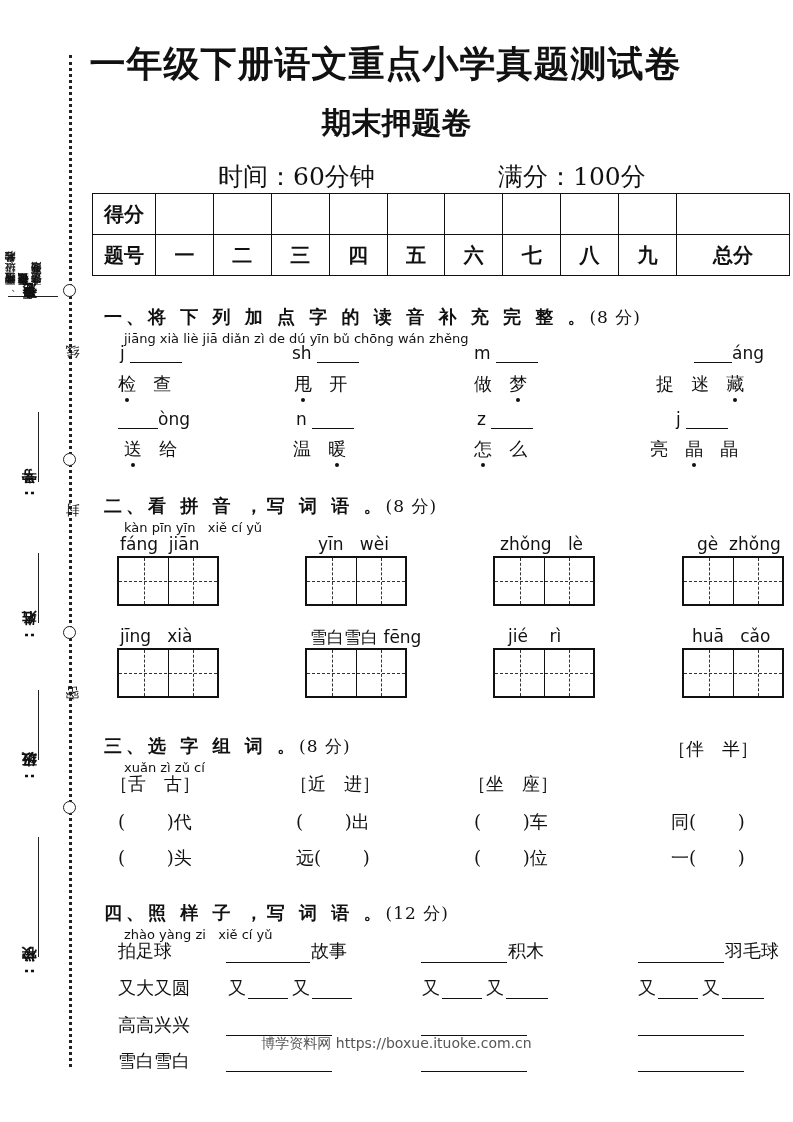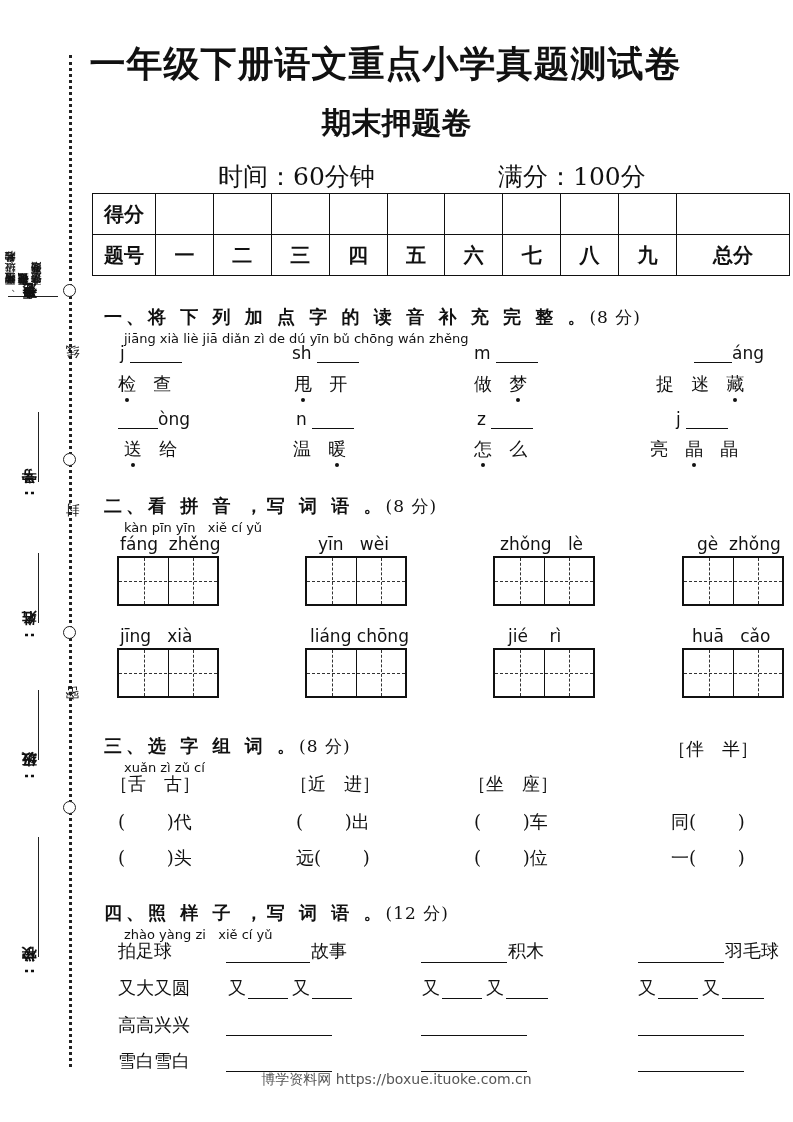--- a/index.html
+++ b/index.html
@@ -34,21 +34,21 @@
 
   .grid { position:absolute; width:102px; height:50px; border:2px solid #111; box-sizing:border-box; }
   .grid .mid { position:absolute; left:50%; top:0; bottom:0; border-left:1.5px solid #111; }
   .grid .hd { position:absolute; left:0; right:0; top:50%; border-top:1.2px dashed #333; }
   .grid .vd1 { position:absolute; left:25%; top:0; bottom:0; border-left:1.2px dashed #333; }
   .grid .vd2 { position:absolute; left:75%; top:0; bottom:0; border-left:1.2px dashed #333; }
 
   .q3 { font-family:"DejaVu Serif","Liberation Serif",serif; font-size:18px; }
   .q4 { font-size:18px; }
   .line { position:absolute; border-top:1.4px solid #111; }
-  .footer { left:0; width:793px; top:1071px; text-align:center; font-size:14px; color:#555; }
+  .footer { left:0; width:793px; top:1035px; text-align:center; font-size:14px; color:#555; }
 </style>
 </head>
 <body>
 
 <div class="abs dotline"></div>
 <div class="abs ring" style="top:284px"></div>
 <div class="abs ring" style="top:453px"></div>
 <div class="abs ring" style="top:626px"></div>
 <div class="abs ring" style="top:801px"></div>
 <div class="abs seal" style="top:370px">线</div>
@@ -131,21 +131,21 @@
 <div class="abs cn" style="left:124px;top:437px"><span class="dot">送</span>&nbsp;&nbsp;&nbsp;<span>给</span></div>
 <div class="abs cn" style="left:293px;top:437px"><span>温</span>&nbsp;&nbsp;&nbsp;<span class="dot">暖</span></div>
 <div class="abs cn" style="left:474px;top:437px"><span class="dot">怎</span>&nbsp;&nbsp;&nbsp;<span>么</span></div>
 <div class="abs cn" style="left:650px;top:437px"><span>亮</span>&nbsp;&nbsp;&nbsp;<span class="dot">晶</span>&nbsp;&nbsp;&nbsp;<span>晶</span></div>
 
 <div class="abs py" style="left:124px;top:475px;white-space:pre">kàn pīn yīn   xiě cí yǔ</div>
 <div class="abs sec" style="left:88px;top:494px">
   <span>二、看 拼 音 ，写 词 语 。</span><span class="score-txt">(8 分)</span>
 </div>
 
-<div class="abs ppy" style="left:120px;top:534px;white-space:pre">fáng  zhěng</div>
+<div class="abs ppy" style="left:120px;top:534px;white-space:pre">fáng  jiān</div>
 <div class="abs ppy" style="left:318px;top:534px;white-space:pre">yīn   wèi</div>
 <div class="abs ppy" style="left:500px;top:534px;white-space:pre">zhǒng   lè</div>
 <div class="abs ppy" style="left:697px;top:534px;white-space:pre">gè  zhǒng</div>
 
 <div class="grid" style="left:117px;top:556px">
     <div class="mid"></div>
     <div class="hd"></div>
     <div class="vd1"></div>
     <div class="vd2"></div>
   </div>
@@ -162,21 +162,21 @@
     <div class="vd2"></div>
   </div>
 <div class="grid" style="left:682px;top:556px">
     <div class="mid"></div>
     <div class="hd"></div>
     <div class="vd1"></div>
     <div class="vd2"></div>
   </div>
 
 <div class="abs ppy" style="left:120px;top:626px;white-space:pre">jīng   xià</div>
-<div class="abs ppy" style="left:310px;top:626px;white-space:pre">liáng chōng</div>
+<div class="abs ppy" style="left:310px;top:626px;white-space:pre">雪白雪白 fēng</div>
 <div class="abs ppy" style="left:508px;top:626px;white-space:pre">jié    rì</div>
 <div class="abs ppy" style="left:692px;top:626px;white-space:pre">huā   cǎo</div>
 
 <div class="grid" style="left:117px;top:648px">
     <div class="mid"></div>
     <div class="hd"></div>
     <div class="vd1"></div>
     <div class="vd2"></div>
   </div>
 <div class="grid" style="left:305px;top:648px">

